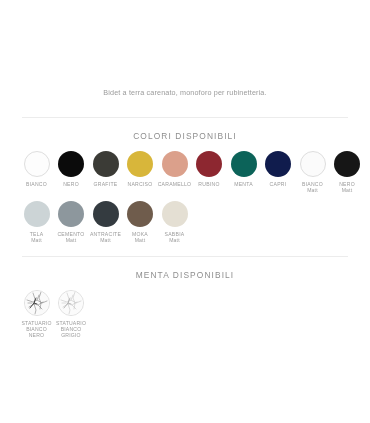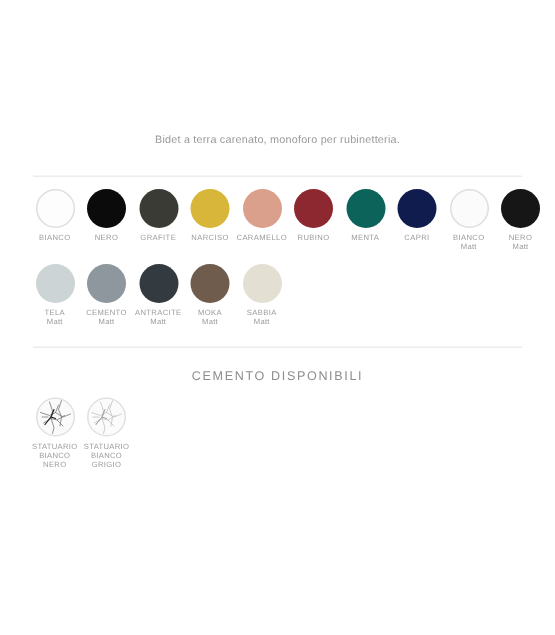--- a/index.html
+++ b/index.html
@@ -140,20 +140,21 @@
 <body>
 
 <div class="page">
 
   <div class="desc-block">
     <div class="desc-line">Bidet a terra carenato, monoforo per rubinetteria.</div>
   </div>
 
   <div class="divider top-div"></div>
 
+  <div class="section-title">COLORI DISPONIBILI</div>
 
   <div class="swatch-rows">
     <div class="swatch-row row1">
 
       <div class="swatch">
         <div class="swatch-dot outlined" style="background:#fdfdfd"></div>
         <div class="swatch-label">BIANCO</div>
       </div>
 
       <div class="swatch">
@@ -249,21 +250,21 @@
           <span>SABBIA</span>
           <span class="swatch-sub">Matt</span>
         </div>
       </div>
 
     </div>
   </div>
 
   <div class="divider" style="margin-top:12px;"></div>
 
-  <div class="section-title">CEMENTO DISPONIBILI</div>
+  <div class="section-title">MENTA DISPONIBILI</div>
 
   <div class="decor-rows">
     <div class="decor-row">
 
       <div class="decor">
         <div class="decor-dot">
           <svg width="24" height="24" viewBox="0 0 24 24" aria-hidden="true">
             <circle cx="12" cy="12" r="12" fill="#fafafa"></circle>
             <g stroke="#6d6d6d" stroke-width="0.5" fill="none" stroke-linecap="round">
               <path d="M2 9 L8 11 L12 9 L17 12 L22 10"></path>

